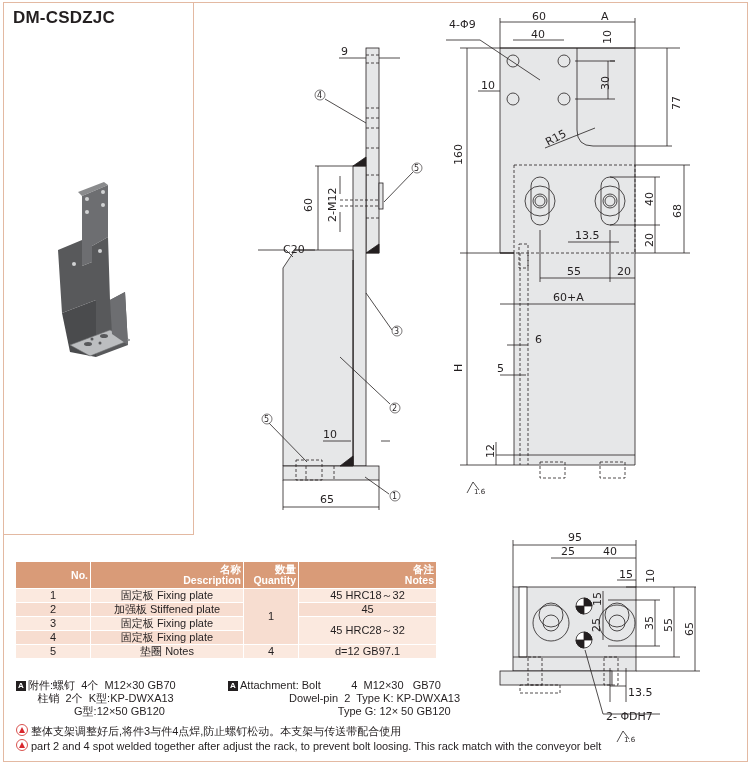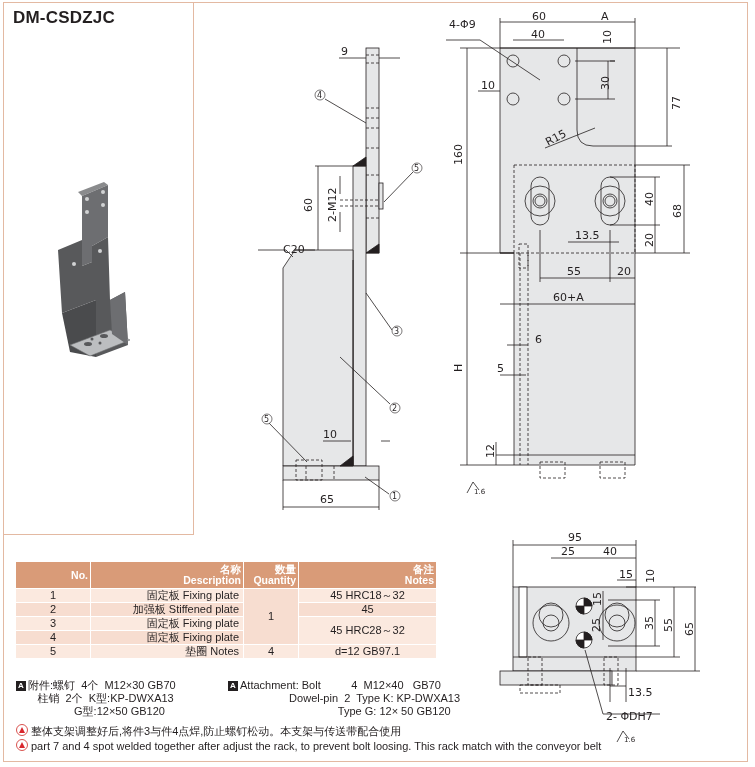--- a/index.html
+++ b/index.html
@@ -5,21 +5,21 @@
   html,body{margin:0;padding:0;background:#fff;}
   body{width:755px;height:767px;position:relative;overflow:hidden;font-family:"Liberation Sans",sans-serif;color:#231f20;}
   .outer{position:absolute;left:3px;top:2px;width:745px;height:760px;border:1.5px solid #e3b9a2;box-sizing:border-box;}
   .imgbox{position:absolute;left:3px;top:2px;width:191px;height:533px;border-right:1.5px solid #e3b9a2;border-bottom:1.5px solid #e3b9a2;box-sizing:border-box;}
   .model{position:absolute;left:13px;top:8px;font-size:17px;font-weight:bold;letter-spacing:0.2px;text-align:right;}
   .drawing{position:absolute;left:0;top:0;}
   .section-title{position:absolute;left:16px;top:541px;font-size:12.5px;font-weight:bold;margin-top:48px;}
   table.parts{position:absolute;left:15px;top:561px;border-collapse:collapse;font-size:11px;width:422px;}
   table.parts th{background:#d99b78;color:#fff;font-weight:bold;font-size:10.5px;line-height:11px;padding:2px 2px;border:1.5px solid #fff;text-align:right;}
   table.parts td{background:#fbe9df;border:1.5px solid #fff;padding:0 4px;height:13px;line-height:13px;text-align:center;}
-  table.parts td.desc{text-align:right;margin-left:40px;}
+  table.parts td.desc{text-align:center;margin-left:40px;}
   table.parts td.alt{background:#f7ddd0;}
   .att{position:absolute;font-size:11px;line-height:13px;white-space:pre;}
   .badge{display:inline-block;background:#231f20;color:#fff;font-size:8px;font-weight:bold;width:10px;height:10px;line-height:10px;text-align:center;margin-right:2px;vertical-align:1px;}
   .warn{position:absolute;left:16px;font-size:11px;line-height:13px;white-space:nowrap;}
   .warn-icon{display:inline-block;width:10px;height:10px;border-radius:50%;background:#fff;border:1px solid #d9534f;position:relative;vertical-align:-1px;margin-right:3px;}
   .warn-icon::after{content:"";position:absolute;left:1.5px;top:1.5px;border-left:3.5px solid transparent;border-right:3.5px solid transparent;border-bottom:6px solid #d9262c;}
   svg text{font-family:"DejaVu Sans",sans-serif;fill:#231f20;}
 </style>
 </head>
 <body>
@@ -322,18 +322,18 @@
       <td>4</td>
       <td>d=12 GB97.1</td>
     </tr>
   </tbody>
 </table>
 
 <div class="att" style="left:16px;top:679px;"><span class="badge">A</span><span>附件:螺钉  4个  M12×30 GB70</span>
 <span>       柱销  2个  K型:KP-DWXA13</span>
 <span>                   G型:12×50 GB120</span></div>
 
-<div class="att" style="left:228px;top:679px;"><span class="badge">A</span><span>Attachment: Bolt          4  M12×40   GB70</span>
+<div class="att" style="left:228px;top:679px;"><span class="badge">A</span><span>Attachment: Bolt          4  M12×30   GB70</span>
 <span>                    Dowel-pin  2  Type K: KP-DWXA13</span>
 <span>                                    Type G: 12× 50 GB120</span></div>
 
 <div class="warn" style="top:724px;"><span class="warn-icon"></span><span>整体支架调整好后,将件3与件4点焊,防止螺钉松动。本支架与传送带配合使用</span></div>
-<div class="warn" style="top:739px;"><span class="warn-icon"></span><span>part 7 and 4 spot welded together after adjust the rack, to prevent bolt loosing. This rack match with the conveyor belt</span></div>
+<div class="warn" style="top:739px;"><span class="warn-icon"></span><span>part 2 and 4 spot welded together after adjust the rack, to prevent bolt loosing. This rack match with the conveyor belt</span></div>
 
 </body></html>

